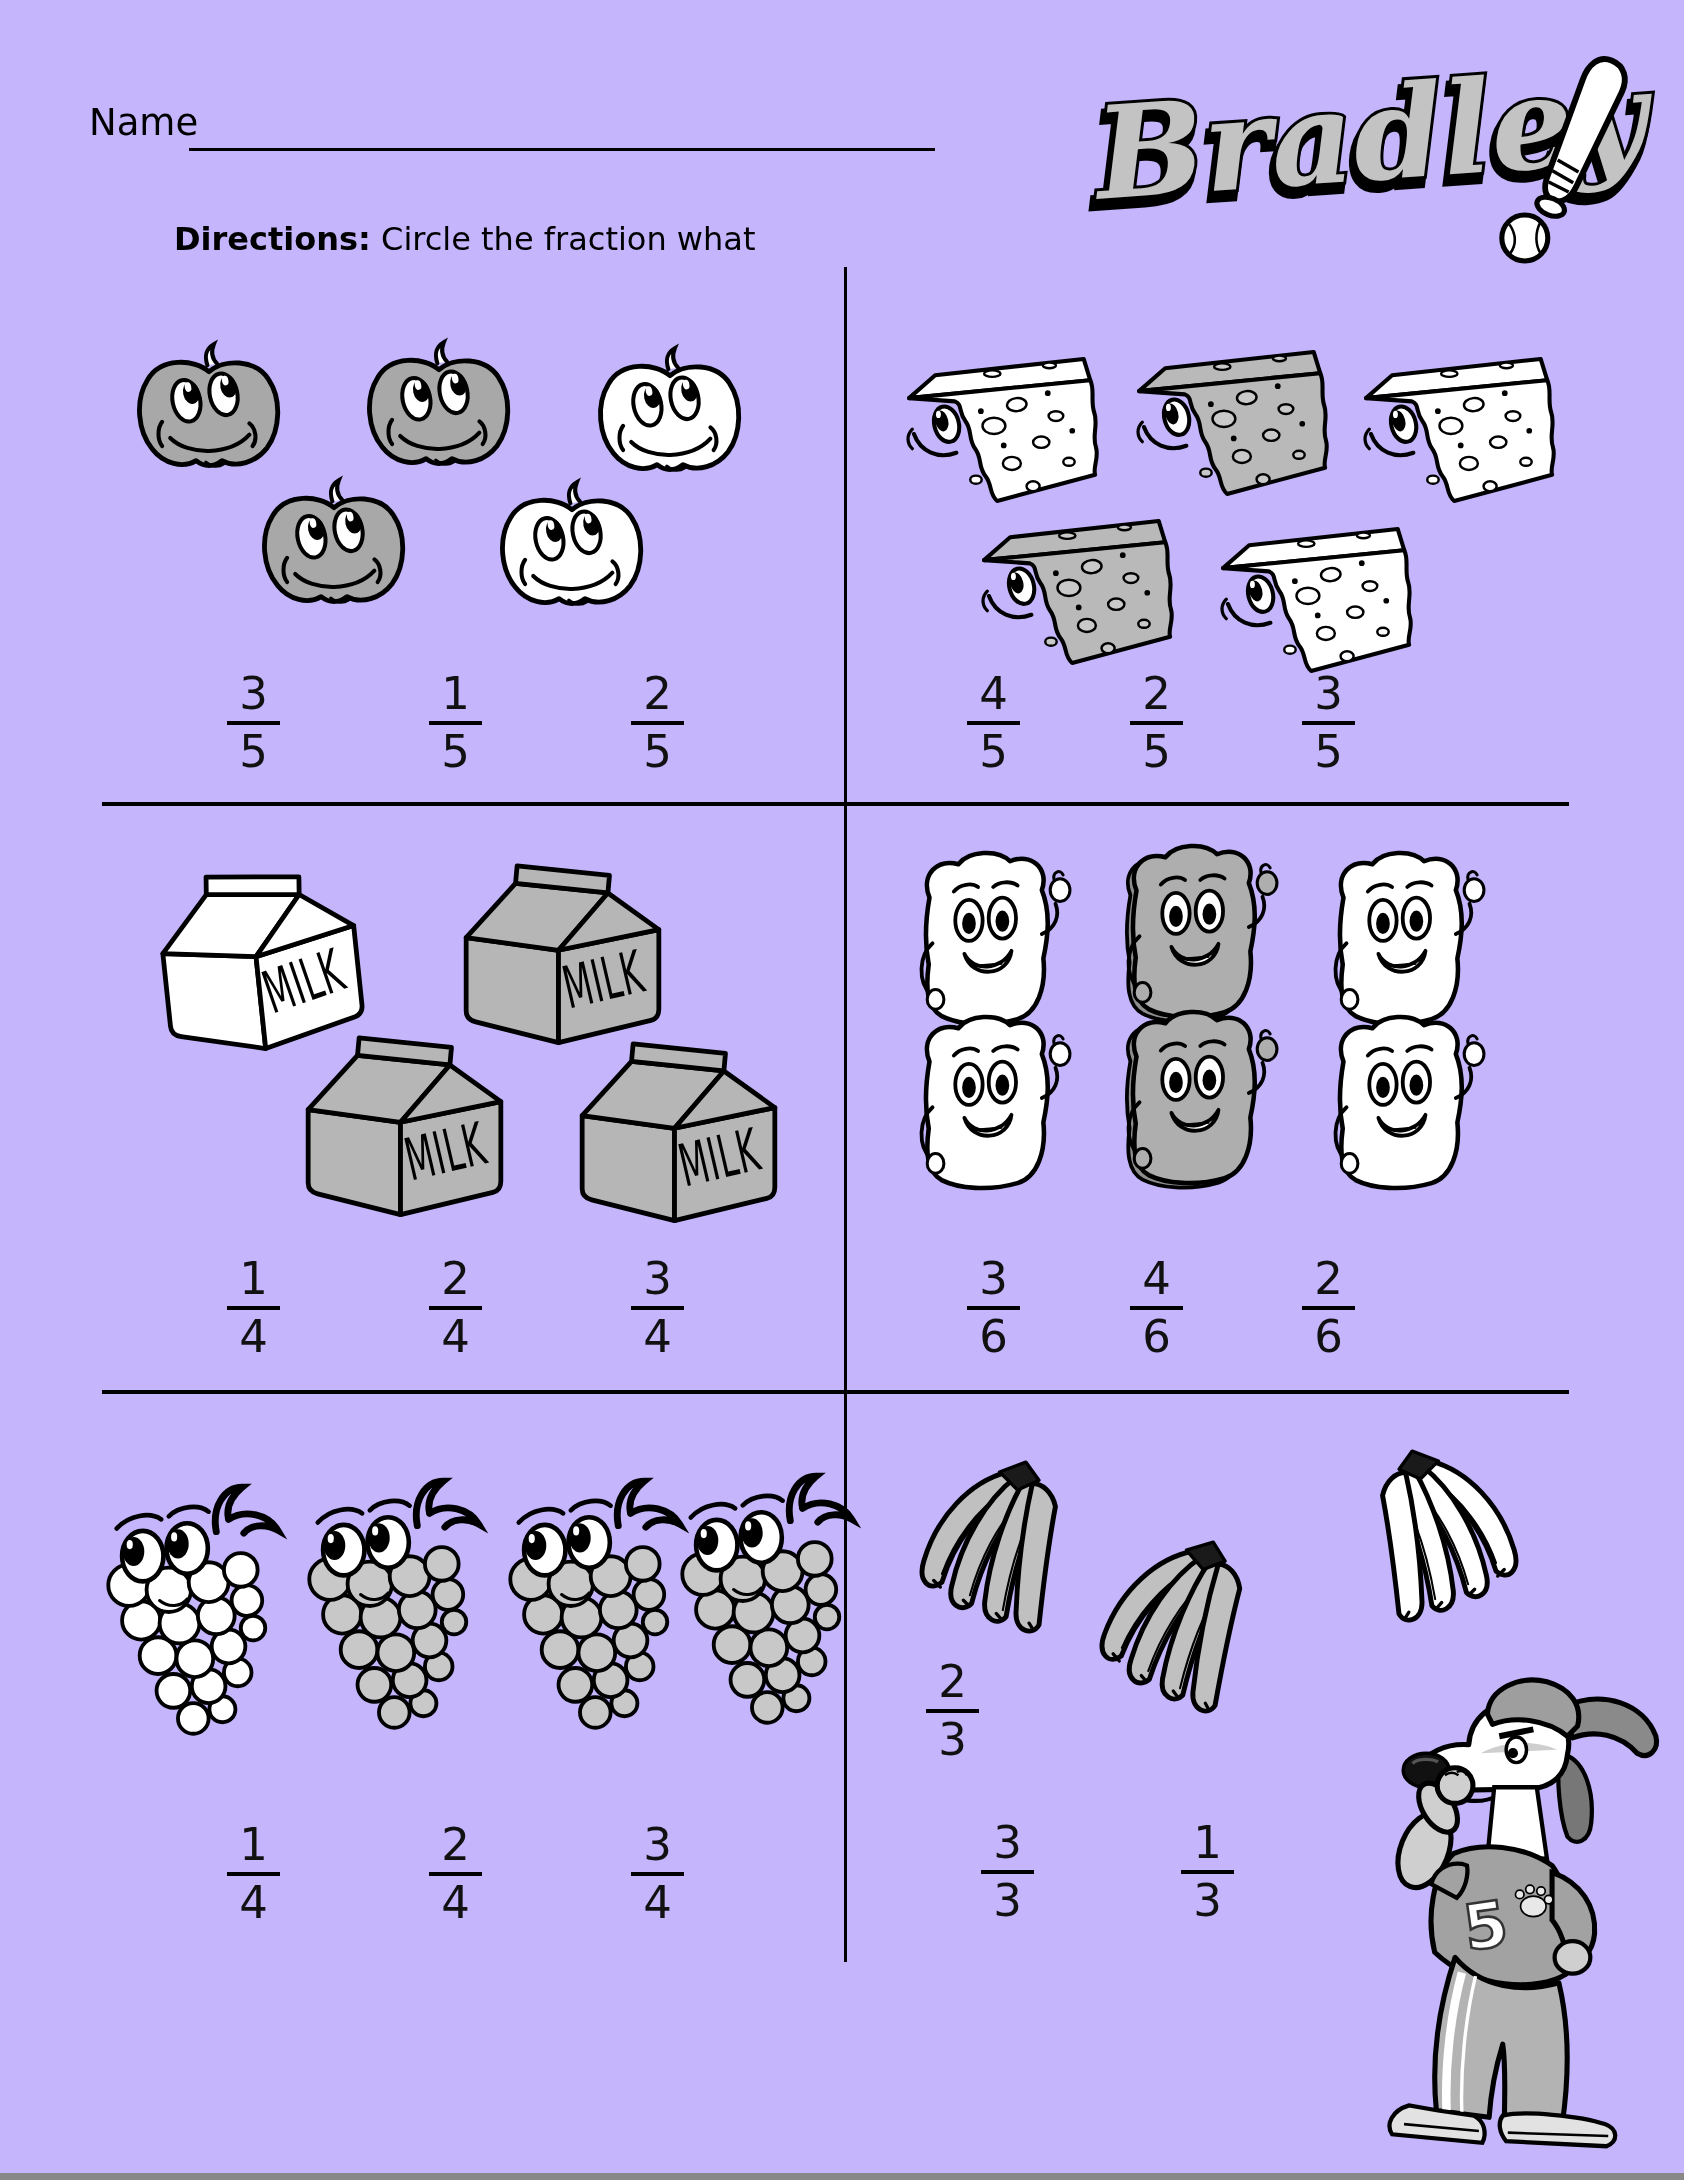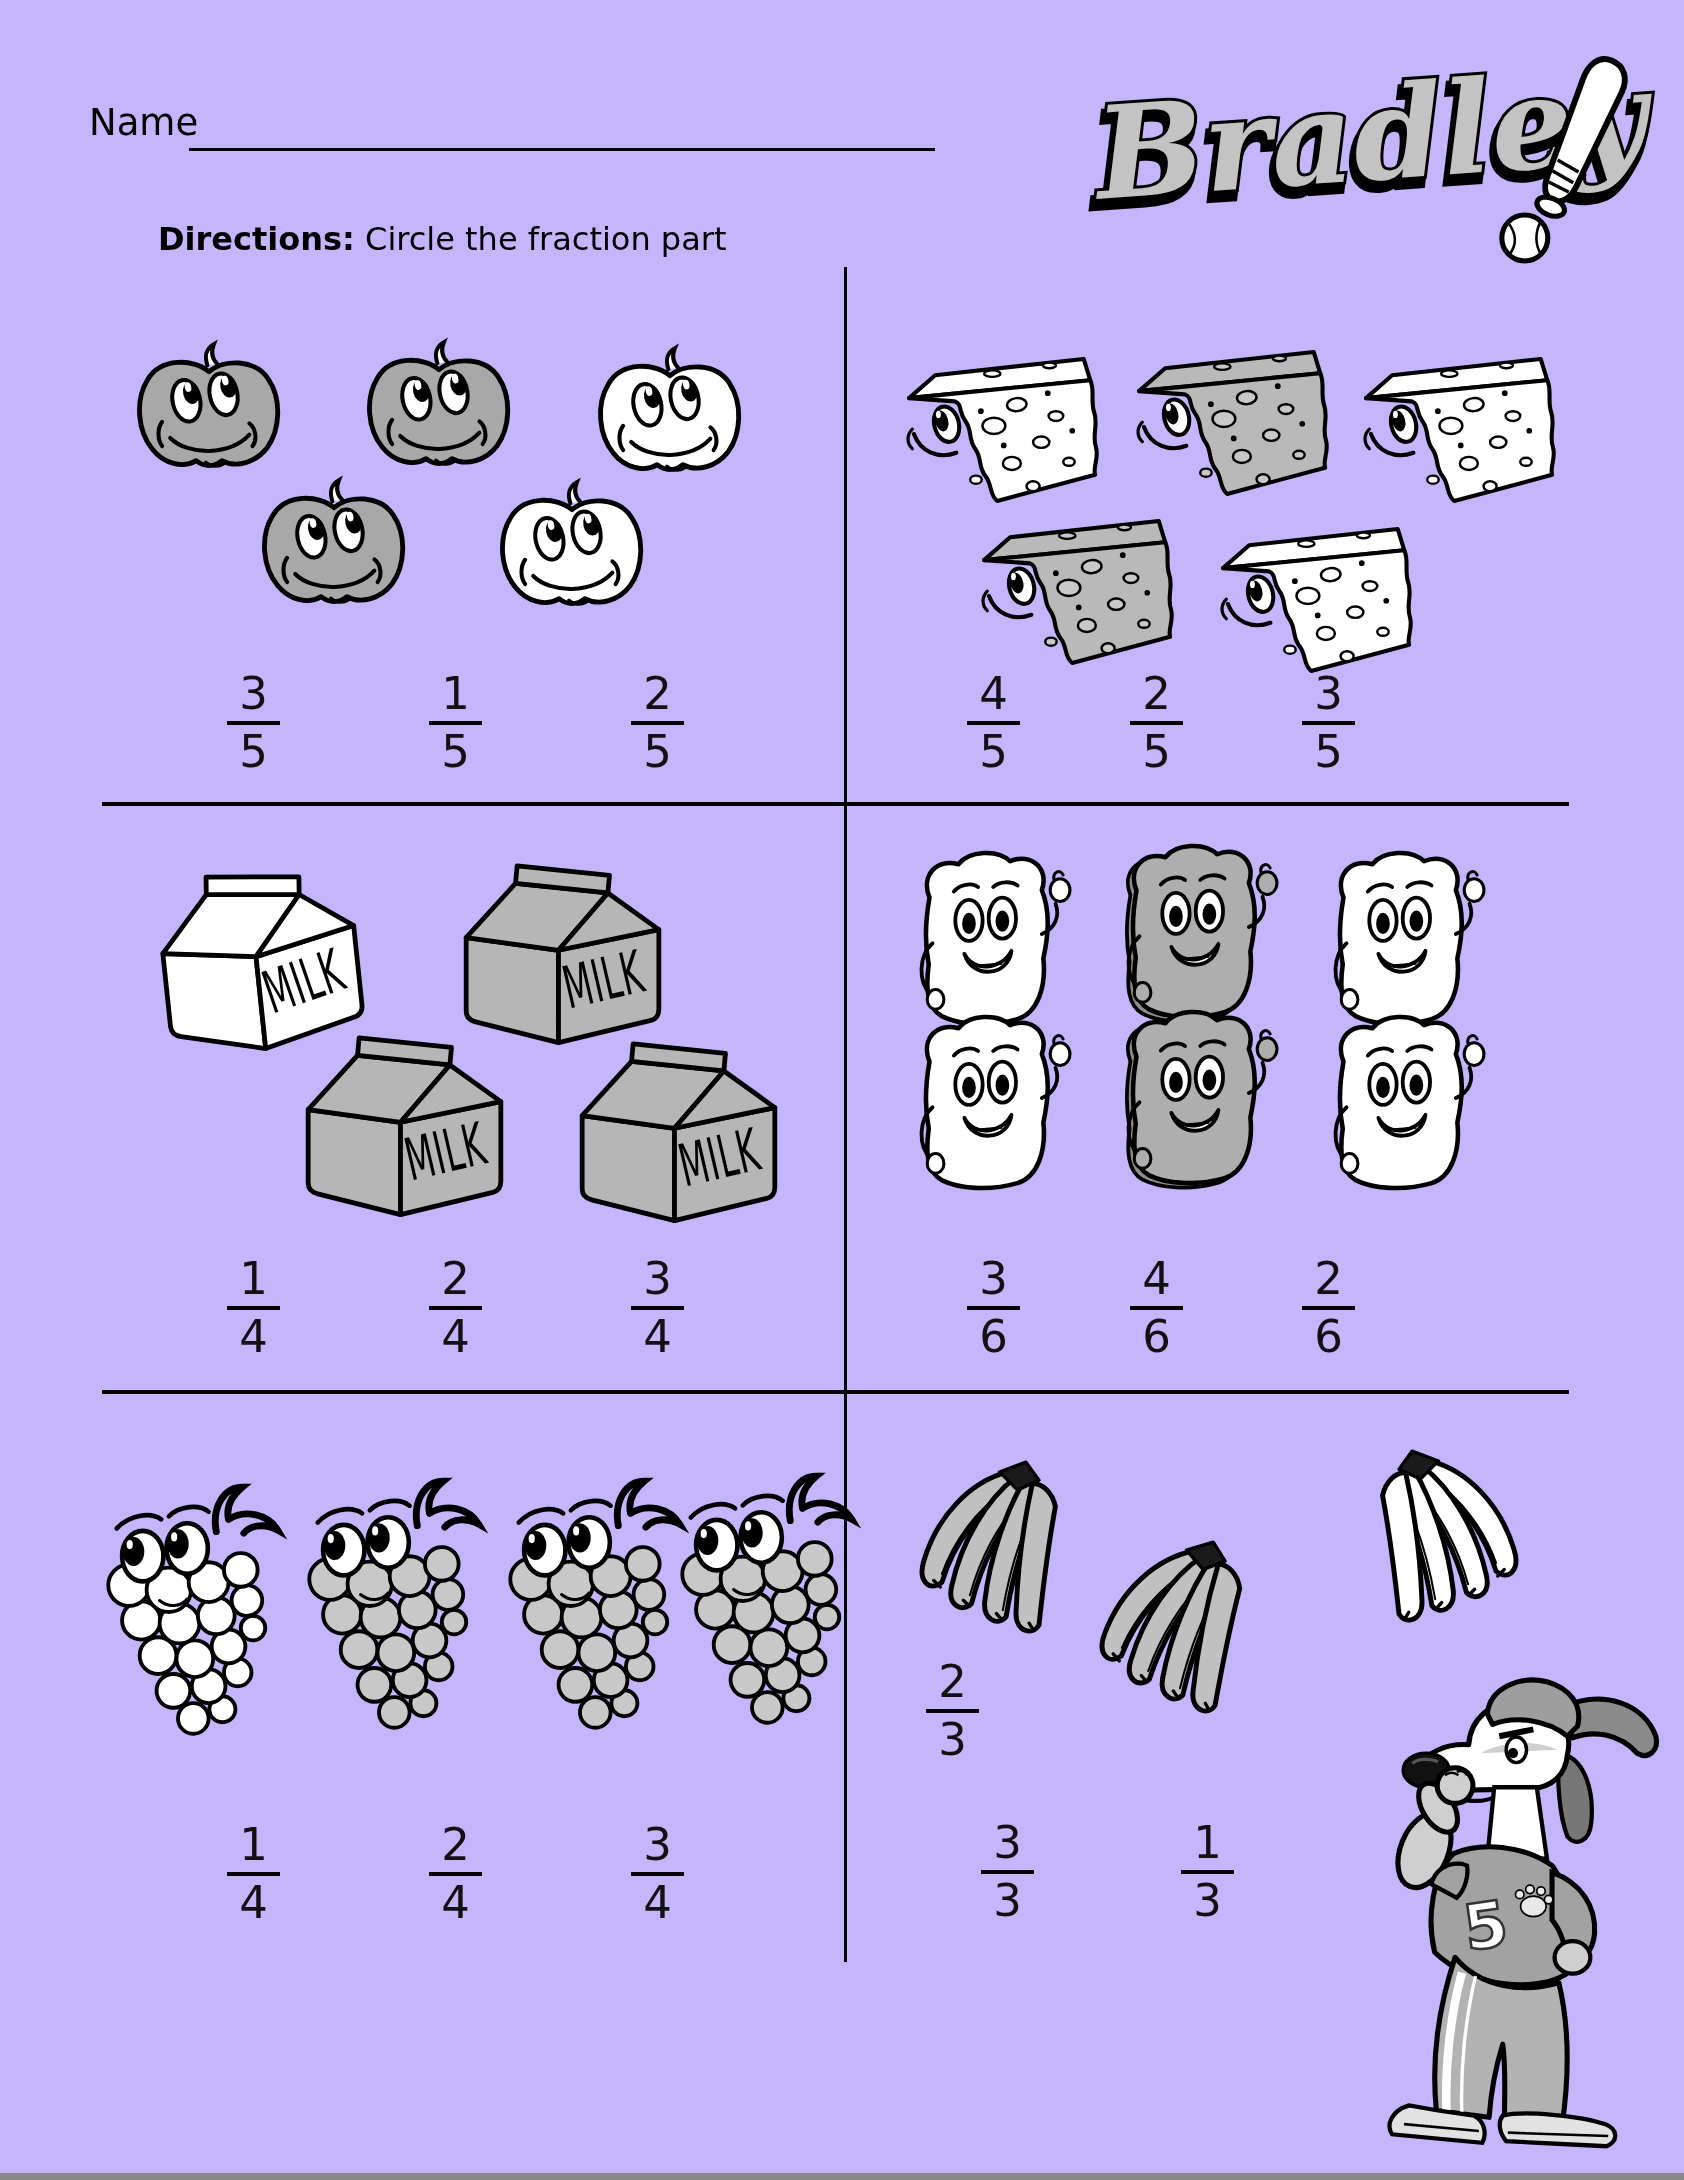--- a/index.html
+++ b/index.html
@@ -1,21 +1,21 @@
 <!DOCTYPE html>
 <html style="font-size:13.6px"><head>
 <meta charset="utf-8">
 <style>
   html,body{margin:0;padding:0;background:#888;}
   .page{position:relative;width:1685px;height:2173px;background:#c4b5fd;
         font-family:"DejaVu Sans",sans-serif;overflow:hidden;margin:0 auto;}
   .name-label{position:absolute;left:89px;top:101px;font-size:37px;color:#000;}
   .name-line{position:absolute;left:189px;top:148px;width:746px;height:2.6px;background:#000;}
   .directions{position:absolute;left:158px;top:186px;font-size:32px;line-height:1.32;color:#000;}
-  .directions b{font-weight:bold;}
+  .directions b{font-weight:bold;margin-left:16px;}
   .divider{position:absolute;background:#000;}
   .div-v{left:844px;top:267px;width:2.6px;height:1695px;}
   .div-h1{left:102px;top:802px;width:1467px;height:4.3px;}
   .div-h2{left:102px;top:1390px;width:1467px;height:4.3px;}
   .logo{position:absolute;left:1089px;top:49px;width:572px;height:223px;}
   .logo svg,.mascot svg{width:100%;height:100%;overflow:visible;}
   .mascot{position:absolute;left:1353px;top:1651px;width:319px;height:526px;}
   .item{position:absolute;}
   .item svg{width:100%;height:100%;overflow:visible;}
   .fraction{position:absolute;width:111px;text-align:center;color:#111;
@@ -42,21 +42,21 @@
         <ellipse cx="573" cy="192" rx="17" ry="10" fill="#fff" stroke="#000" stroke-width="6"></ellipse>
       </g>
       <g>
         <circle cx="512" cy="222" r="27" fill="#fff" stroke="#000" stroke-width="6"></circle>
         <path d="M494,206 C 502,218 502,230 495,240" fill="none" stroke="#000" stroke-width="3"></path>
         <path d="M530,204 C 524,216 524,230 531,241" fill="none" stroke="#000" stroke-width="3"></path>
       </g>
     </svg>
   </div>
 
-  <p class="directions"><b>Directions:</b> <span>Circle the fraction part</span><br>
+  <p class="directions"><b>Directions:</b> <span>Circle the fraction what</span><br>
   </p>
 
   <div class="divider div-v"></div>
   <div class="divider div-h1"></div>
   <div class="divider div-h2"></div>
 
   <div id="sections">
       <div class="item" style="left: 128px; top: 341px; width: 162px; height: 139px;"><svg viewBox="0 0 200 172">
     <path d="M98,30 C 94,18 96,10 106,4 C 102,14 104,22 110,28" fill="#fff" stroke="#000" stroke-width="5" stroke-linecap="round"></path>
     <path d="M100,38 C 82,22 40,20 24,48 C 8,74 12,112 30,134 C 44,152 68,158 84,148 C 94,156 106,156 116,148 C 134,158 158,150 172,132 C 188,110 190,72 174,48 C 158,22 118,22 100,38 Z" fill="#a8a8a8" stroke="#000" stroke-width="6" stroke-linejoin="round"></path>

